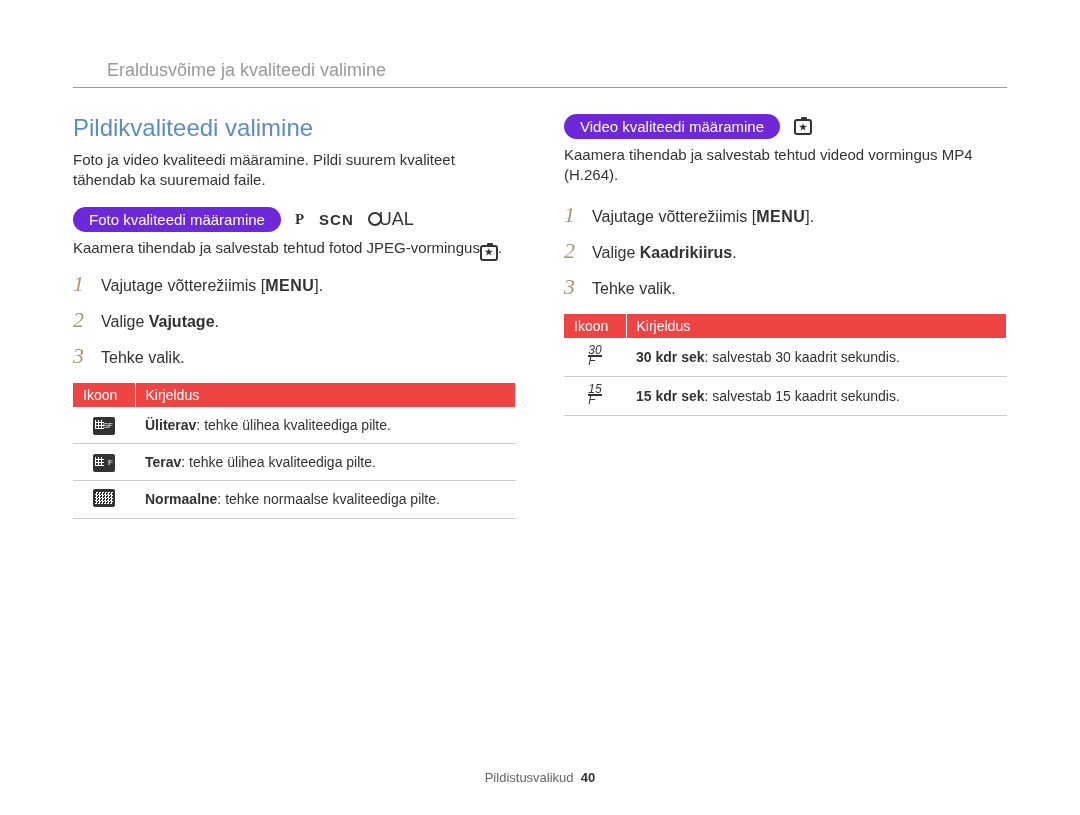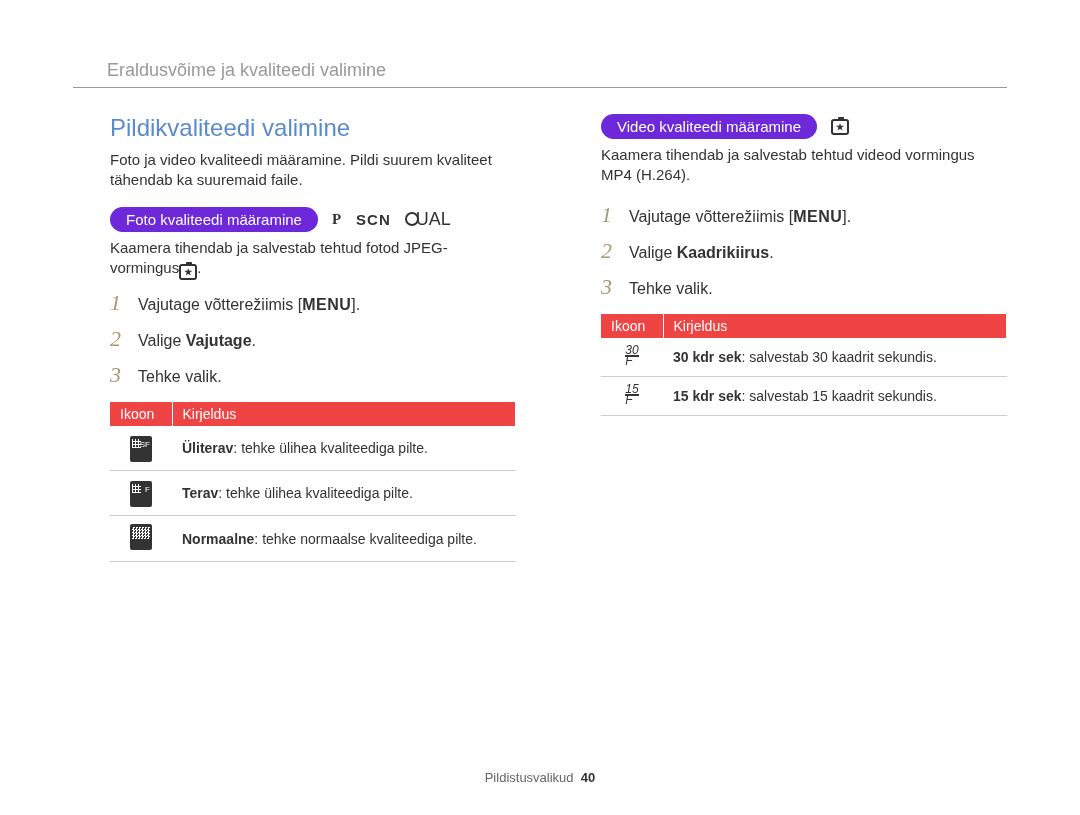--- a/index.html
+++ b/index.html
@@ -28,21 +28,20 @@
     border: none;
     border-top: 1px solid #999;
     margin: 0 0 26px 0;
   }
   .columns {
     display: flex;
     gap: 48px;
   }
   .col {
     width: 445px;
-    margin-left: 37px;
   }
   .section-title {
     font-size: 24px;
     color: #5a8cc9;
     font-weight: 400;
     margin: 0 0 8px 0;
   }
   .body-text {
     font-size: 15px;
     color: #333;
@@ -134,21 +133,21 @@
   }
   table.quality th:first-child { width: 62px; }
   table.quality td {
     border-bottom: 1px solid #ccc;
     padding: 8px 10px;
     vertical-align: middle;
   }
   table.quality td:first-child { text-align: center; width: 62px; }
   .icon-box {
     display: inline-block;
-    width: 22px; height: 26px;
+    width: 22px; height: 18px;
     background: #333;
     border-radius: 2px;
     position: relative;
     color: #fff;
     font-size: 8px;
     line-height: 18px;
     text-align: right;
     padding-right: 2px;
   }
   .icon-box::before {

